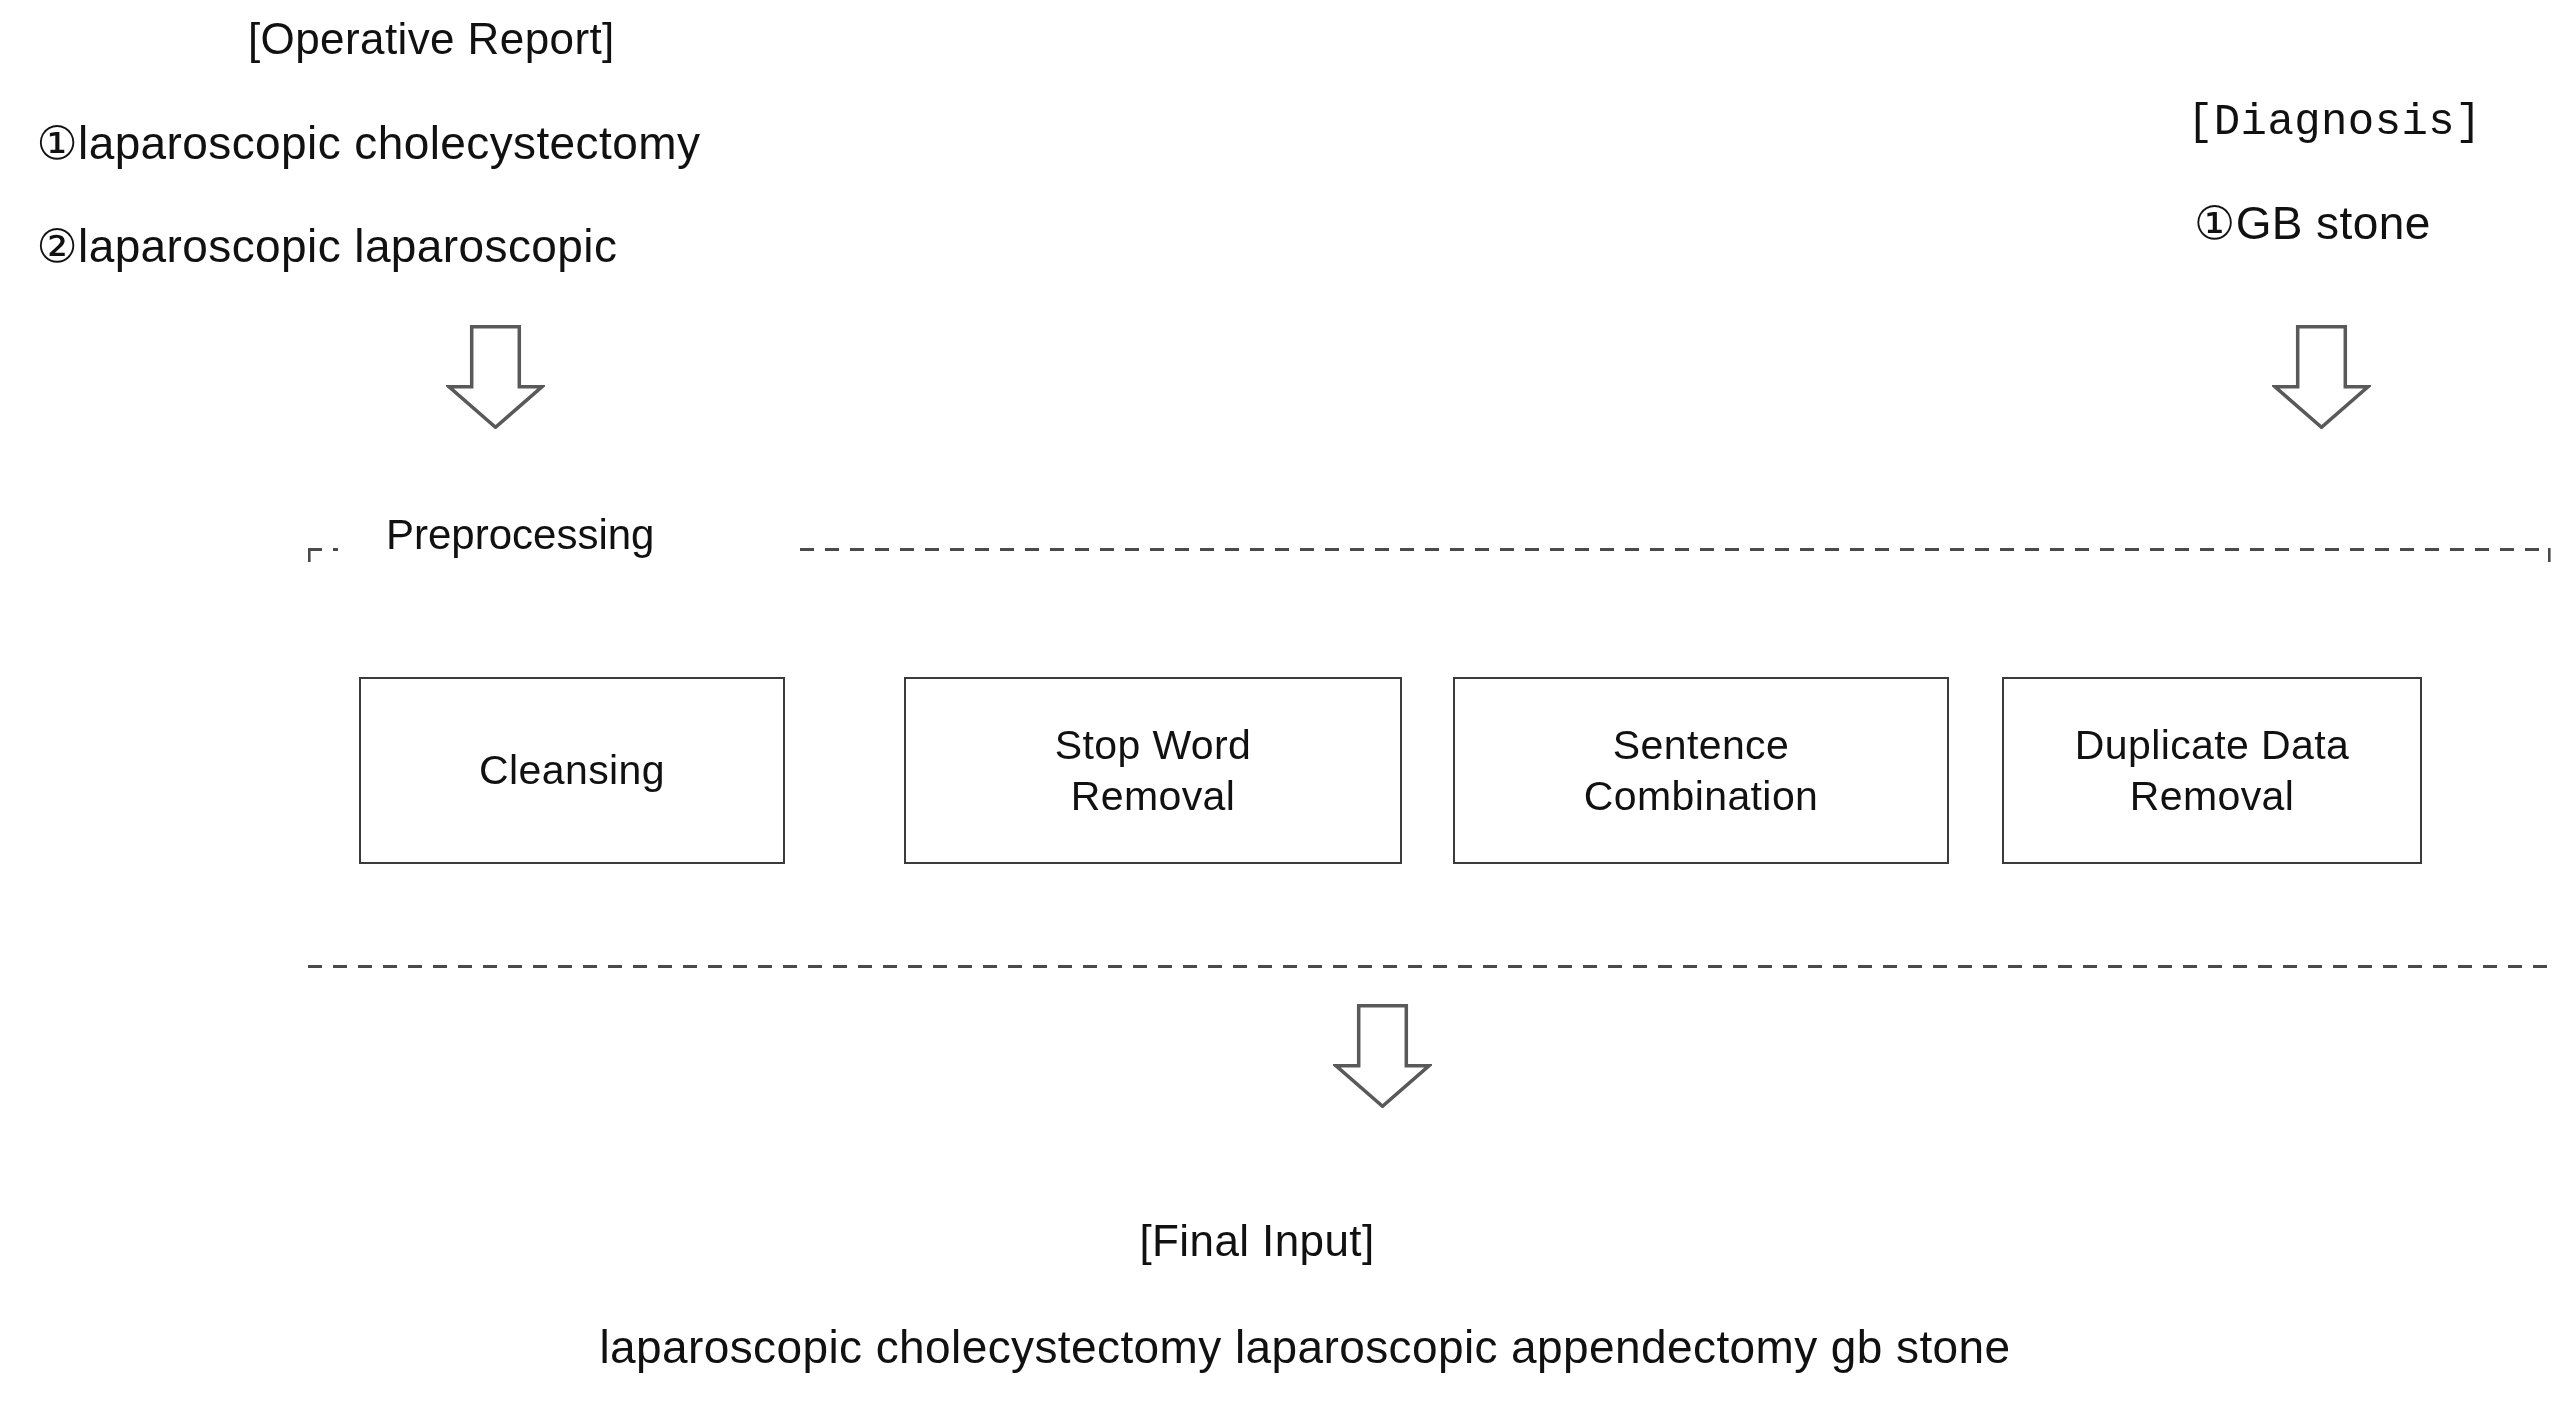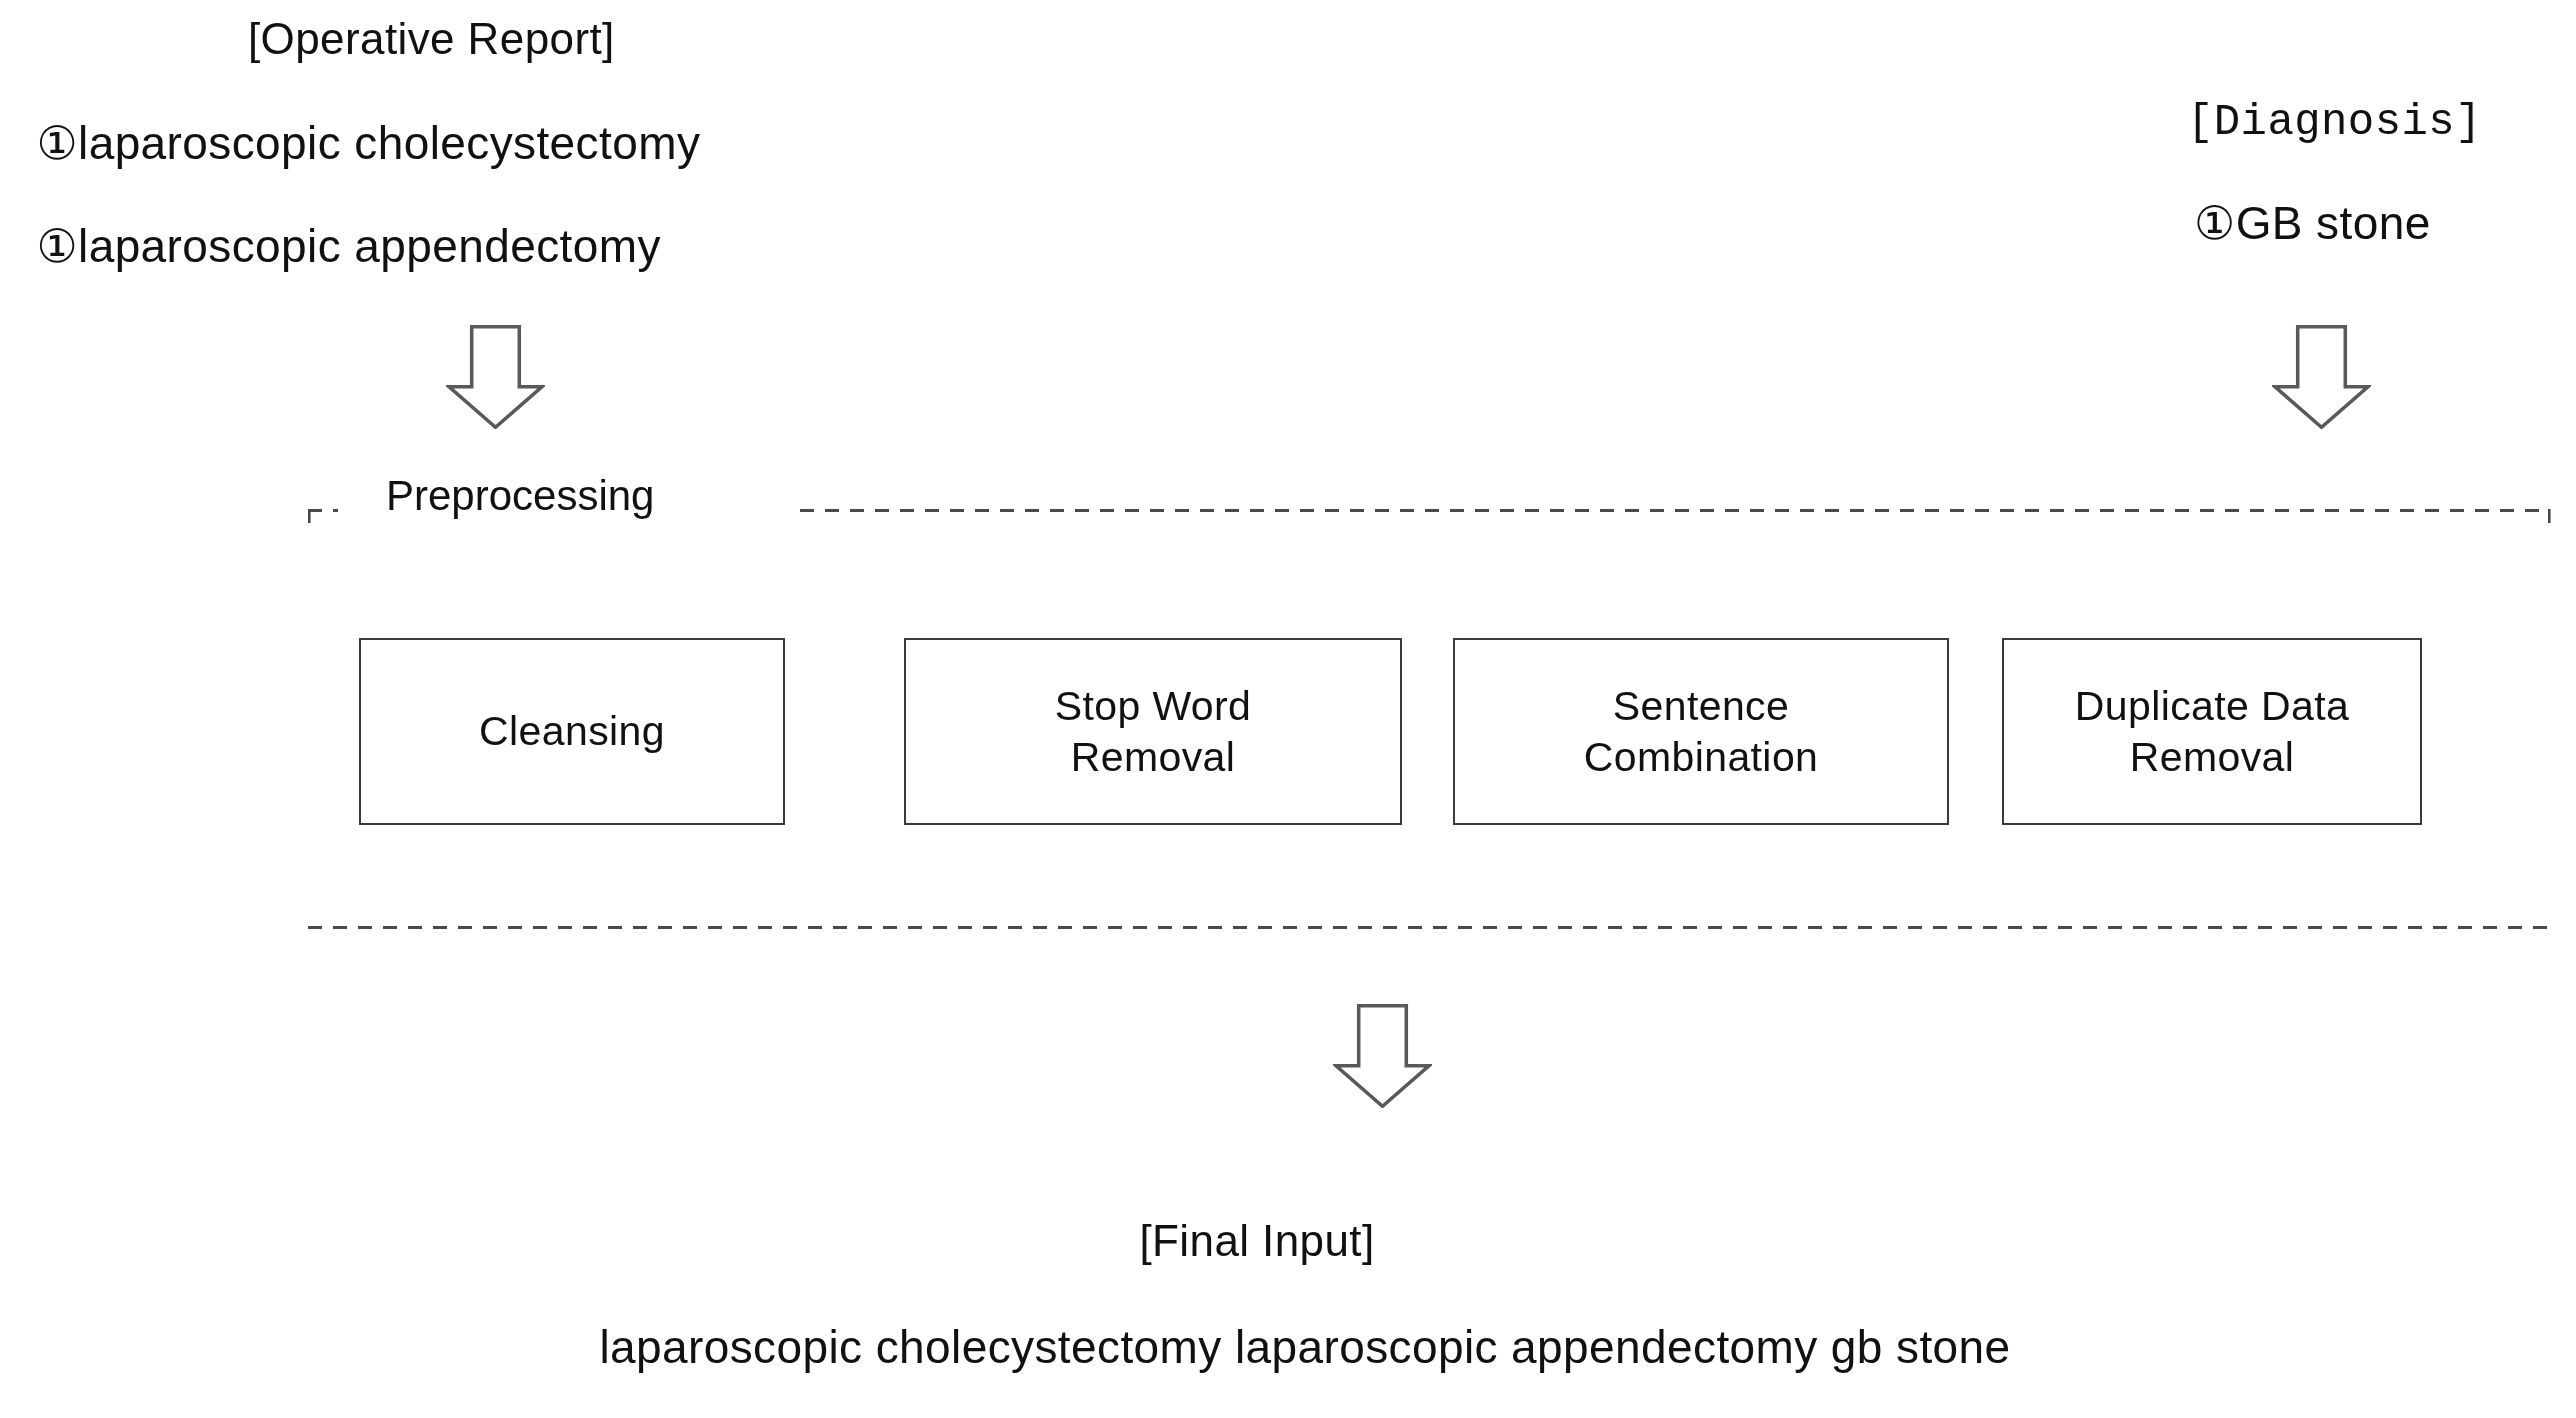--- a/index.html
+++ b/index.html
@@ -69,21 +69,21 @@
     height: 100%;
   }
   #arrow-left   { left: 429px;  top: 325px; }
   #arrow-right  { left: 2255px; top: 325px; }
   #arrow-bottom { left: 1316px; top: 1004px; }
 
   
   #preprocessing-group {
     position: absolute;
     left: 291px;
-    top: 509px;
+    top: 548px;
     width: 2243px;
     height: 420px;
     box-sizing: border-box;
     text-decoration: underline;
   }
   .dash-edge {
     position: absolute;
     background-repeat: repeat-x;
   }
   .dash-h {
@@ -153,21 +153,21 @@
 </style>
 </head>
 <body>
 
 <div id="canvas">
 
   <div class="txt" id="op-report-title">[Operative Report]</div>
 
   <div class="txt" id="op-item-1">①laparoscopic  cholecystectomy</div>
 
-  <div class="txt" id="op-item-2">①laparoscopic  appendectomy</div>
+  <div class="txt" id="op-item-2">②laparoscopic  laparoscopic</div>
 
   <div class="txt" id="diag-title">[Diagnosis]</div>
 
   <div class="txt" id="diag-item-1">①GB stone</div>
 
   <div class="arrow" id="arrow-left">
     <svg viewBox="0 0 112 118" xmlns="http://www.w3.org/2000/svg">
       <polygon points="29,2 83,2 83,70 109,70 56,116 3,70 29,70" fill="#ffffff" stroke="#595959" stroke-width="4" stroke-linejoin="miter"></polygon>
     </svg>
   </div>

